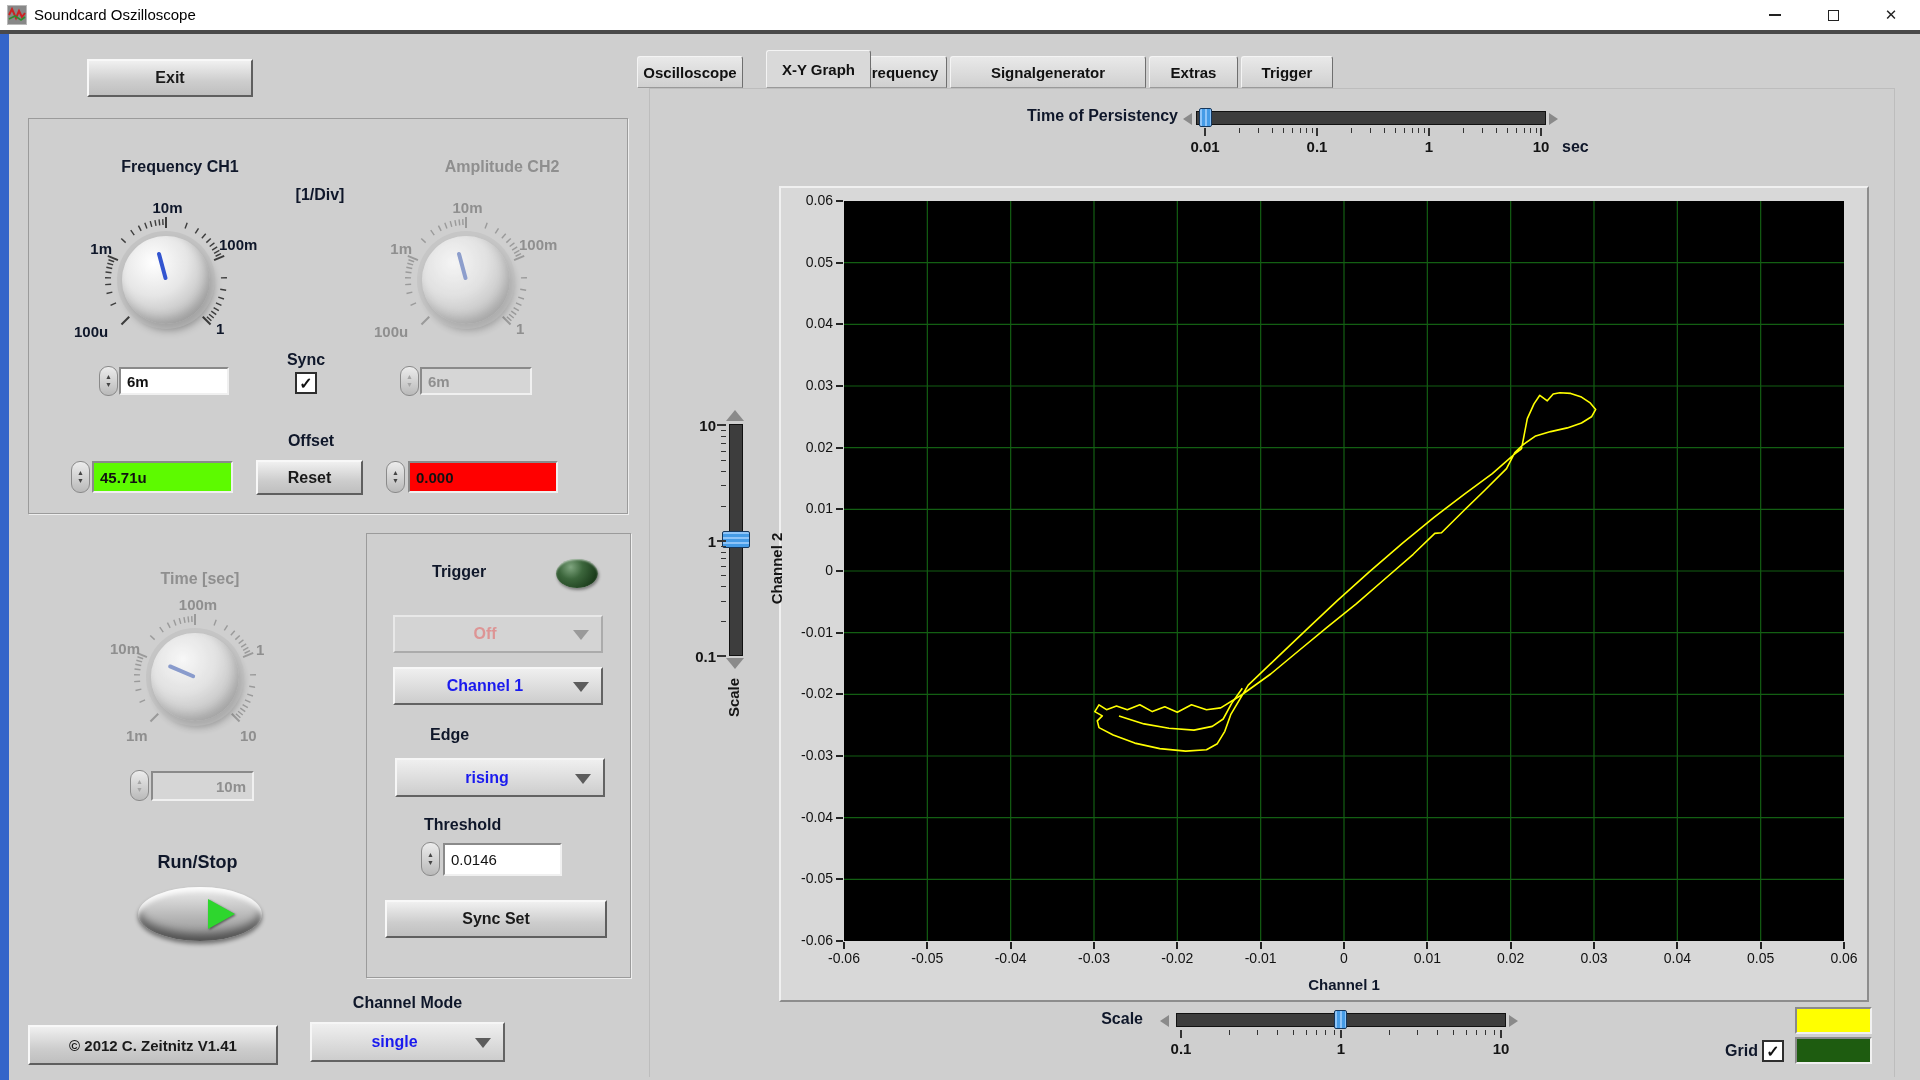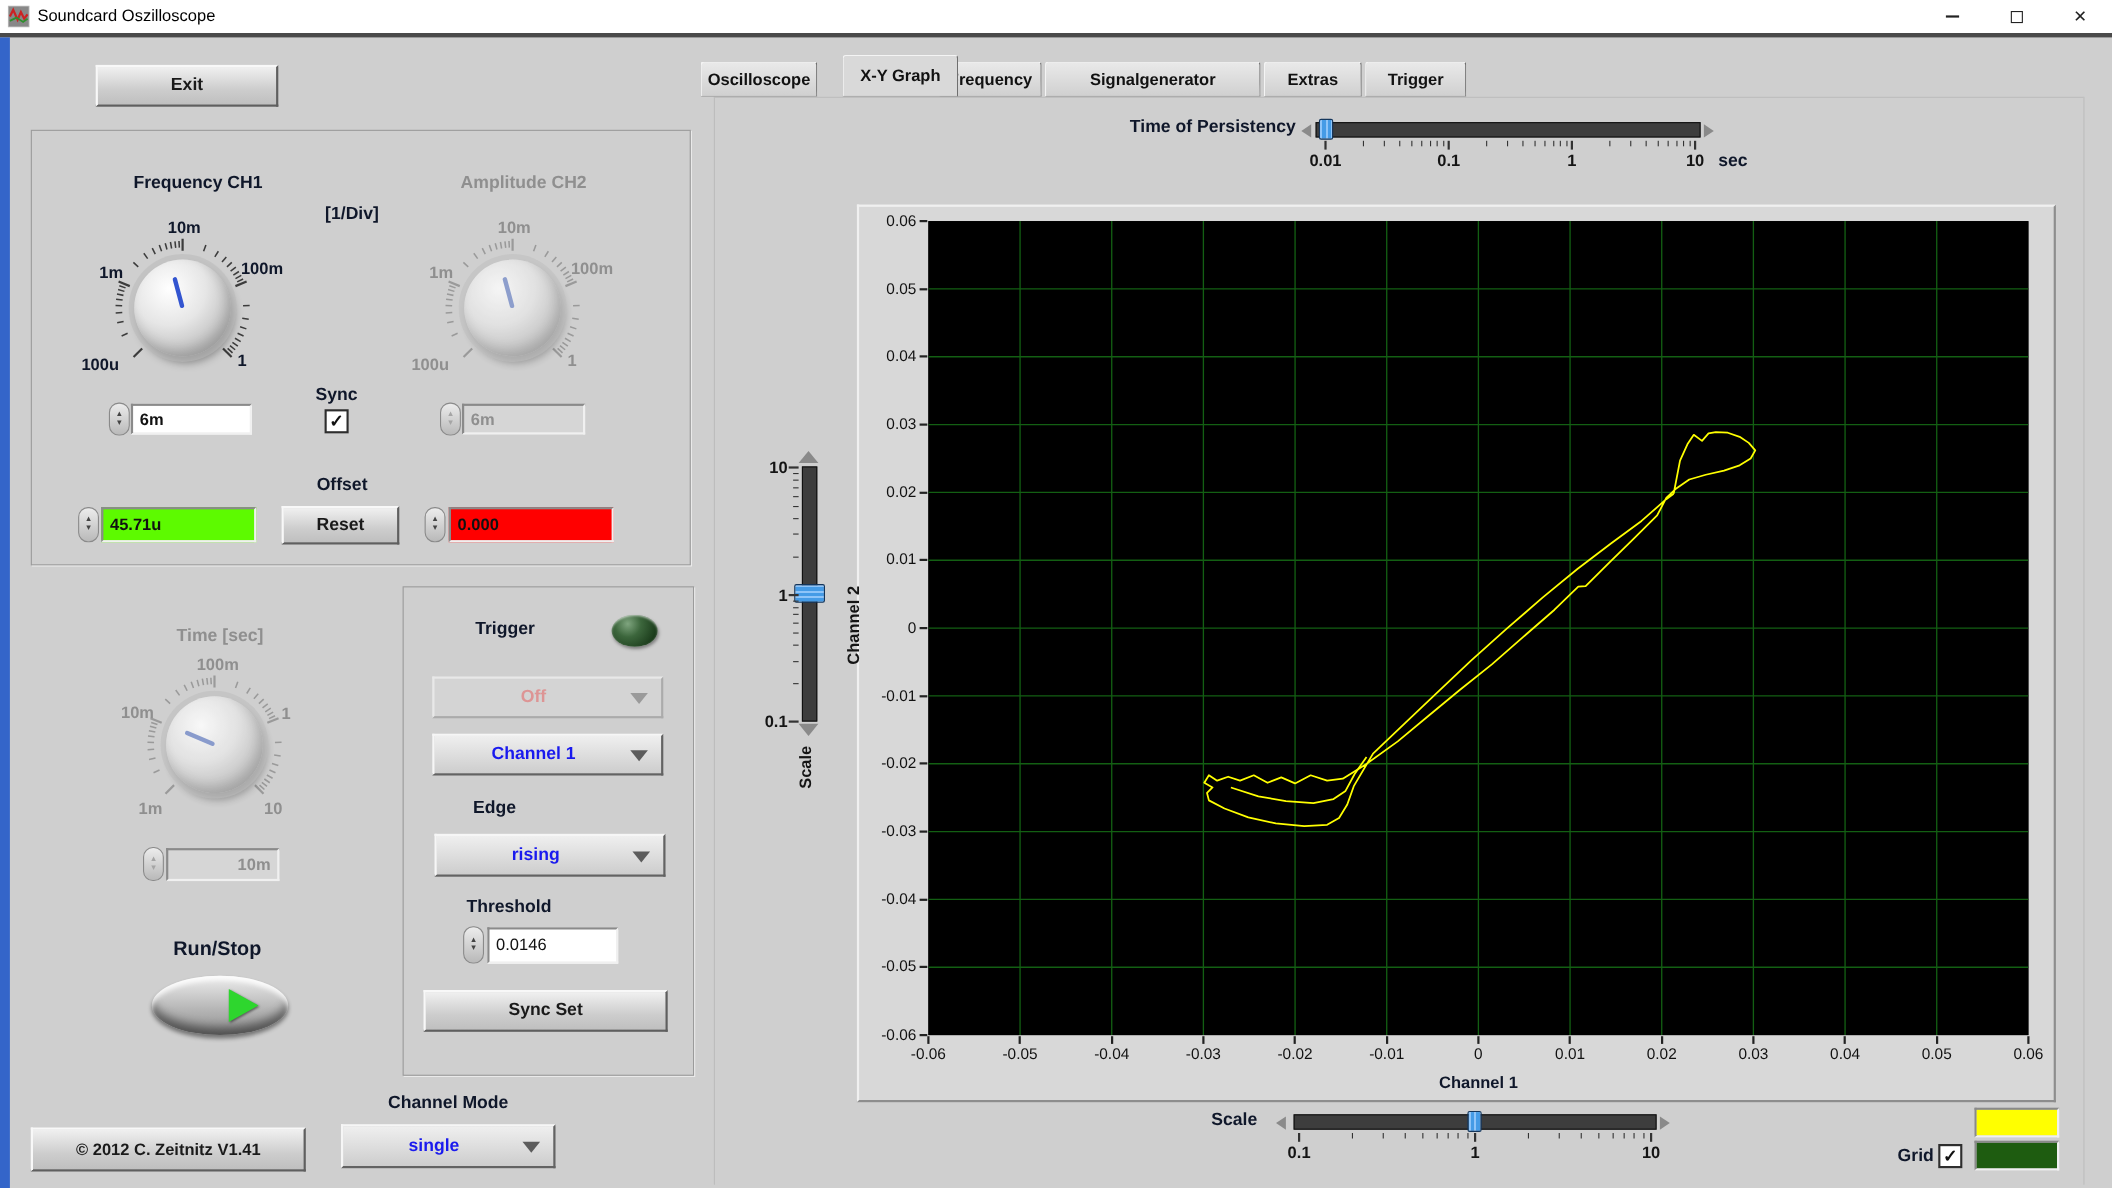--- a/index.html
+++ b/index.html
@@ -110,21 +110,21 @@
     </div>
   </div>
   <div id="titlebar-underline"></div>
   <div id="left-edge"></div>
 
   <div class="btn3d" style="left:87px;top:59px;width:166px;height:38px">Exit</div>
 
   <div class="groupbox" style="left:28px;top:118px;width:600px;height:396px"></div>
   <div class="lbl c" style="left:95px;top:158px;width:170px">Frequency CH1</div>
   <div class="lbl c" style="left:283px;top:186px;width:74px">[1/Div]</div>
-  <div class="lbl c g" style="left:386px;top:158px;width:180px">Amplitude CH2</div>
+  <div class="lbl c g" style="left:412px;top:158px;width:180px">Amplitude CH2</div>
 
   <svg class="knob-ticks" style="left:91px;top:205px" width="150" height="150">
       <line x1="38.23044737829952" y1="111.76955262170047" x2="30.4522727852475" y2="119.54772721475248" stroke="#3c3c3c" stroke-width="2"></line>
       <line x1="25.02422131664121" y1="97.96566012532497" x2="19.572318187547523" y2="100.47100486626951" stroke="#3c3c3c" stroke-width="1.4"></line>
       <line x1="21.365576806057874" y1="87.17984600284925" x2="15.514548821264185" y2="88.50855647588735" stroke="#3c3c3c" stroke-width="1.4"></line>
       <line x1="20.159235570420364" y1="79.18217129961852" x2="14.176606723557128" y2="79.63840816866781" stroke="#3c3c3c" stroke-width="1.4"></line>
       <line x1="20.039823309841516" y1="72.90739918126746" x2="14.044167670915137" y2="72.67911545558756" stroke="#3c3c3c" stroke-width="1.4"></line>
       <line x1="20.473696543350854" y1="67.79706786416732" x2="14.52537252989822" y2="67.01129344934921" stroke="#3c3c3c" stroke-width="1.4"></line>
       <line x1="21.210702957460526" y1="63.523435894421446" x2="15.342779643728946" y2="62.27144708290379" stroke="#3c3c3c" stroke-width="1.4"></line>
       <line x1="22.11965955137545" y1="59.87817491049567" x2="16.35089513879823" y2="58.22852126436793" stroke="#3c3c3c" stroke-width="1.4"></line>

